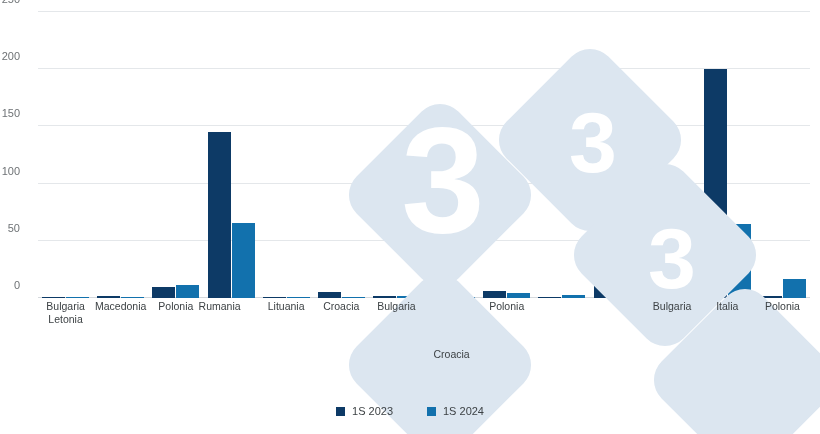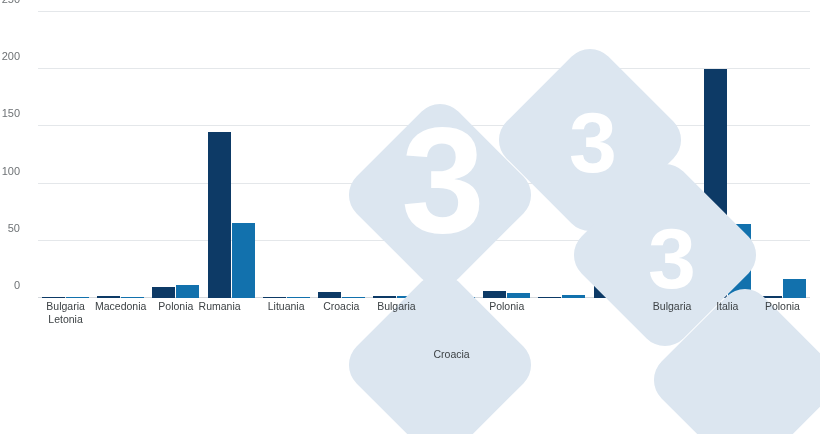--- a/index.html
+++ b/index.html
@@ -234,13 +234,23 @@
       <div class="xlabel" style="left: 269.714px; width: 67.1429px;">Croacia</div>
       <div class="xlabel" style="left: 324.857px; width: 67.1429px;">Bulgaria</div>
       <div class="xlabel" style="left: 380px; width: 67.1429px; margin-top: 48px;">Croacia</div>
       <div class="xlabel" style="left: 435.143px; width: 67.1429px;">Polonia</div>
       <div class="xlabel" style="left: 490.286px; width: 67.1429px;"></div>
       <div class="xlabel" style="left: 600.571px; width: 67.1429px;">Bulgaria</div>
       <div class="xlabel" style="left: 655.714px; width: 67.1429px;">Italia</div>
       <div class="xlabel" style="left: 710.857px; width: 67.1429px;">Polonia</div>
     </div>
 
+  <div class="legend">
+      <div class="legend-item">
+        <span class="legend-swatch s2023" style="background: rgb(13, 58, 102);"></span>
+        <span class="legend-label">1S 2023</span>
+      </div>
+      <div class="legend-item">
+        <span class="legend-swatch s2024" style="background: rgb(18, 113, 173);"></span>
+        <span class="legend-label">1S 2024</span>
+      </div>
+    </div>
 </div>
 
 </body></html>

